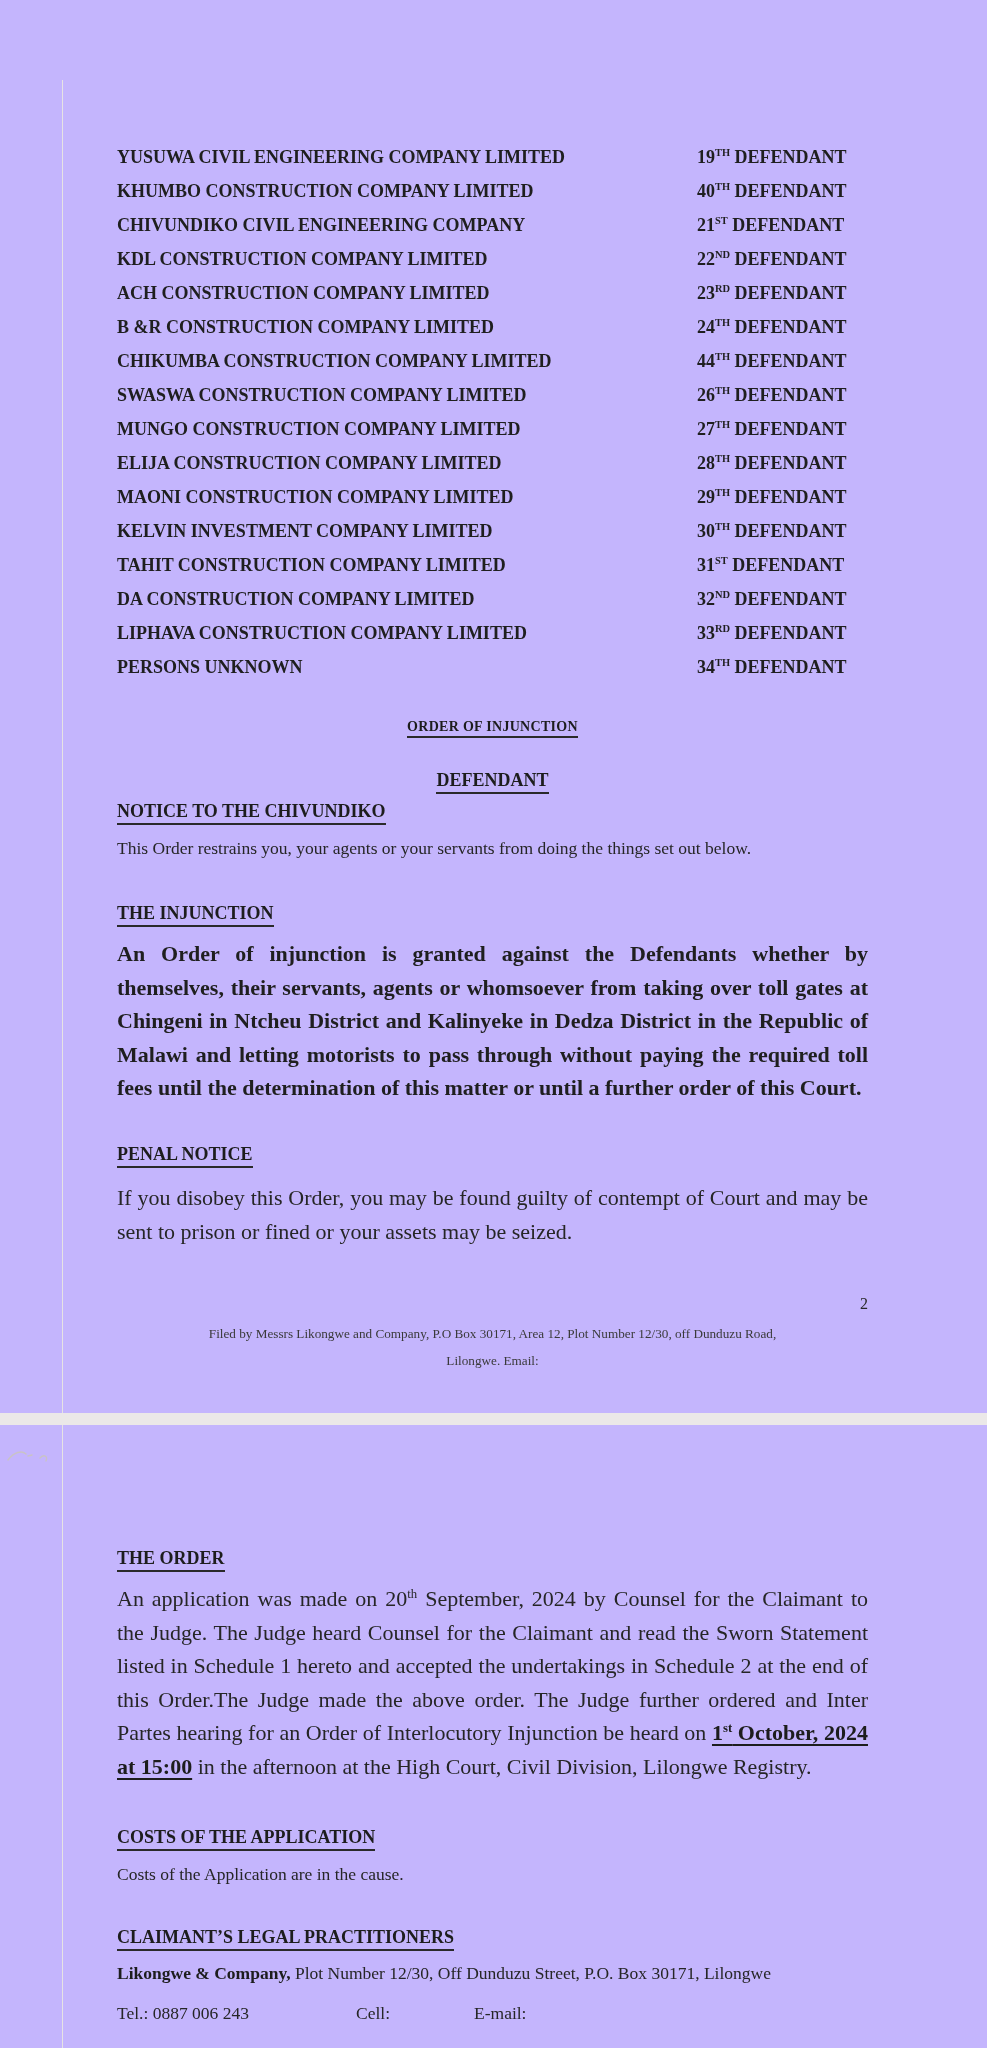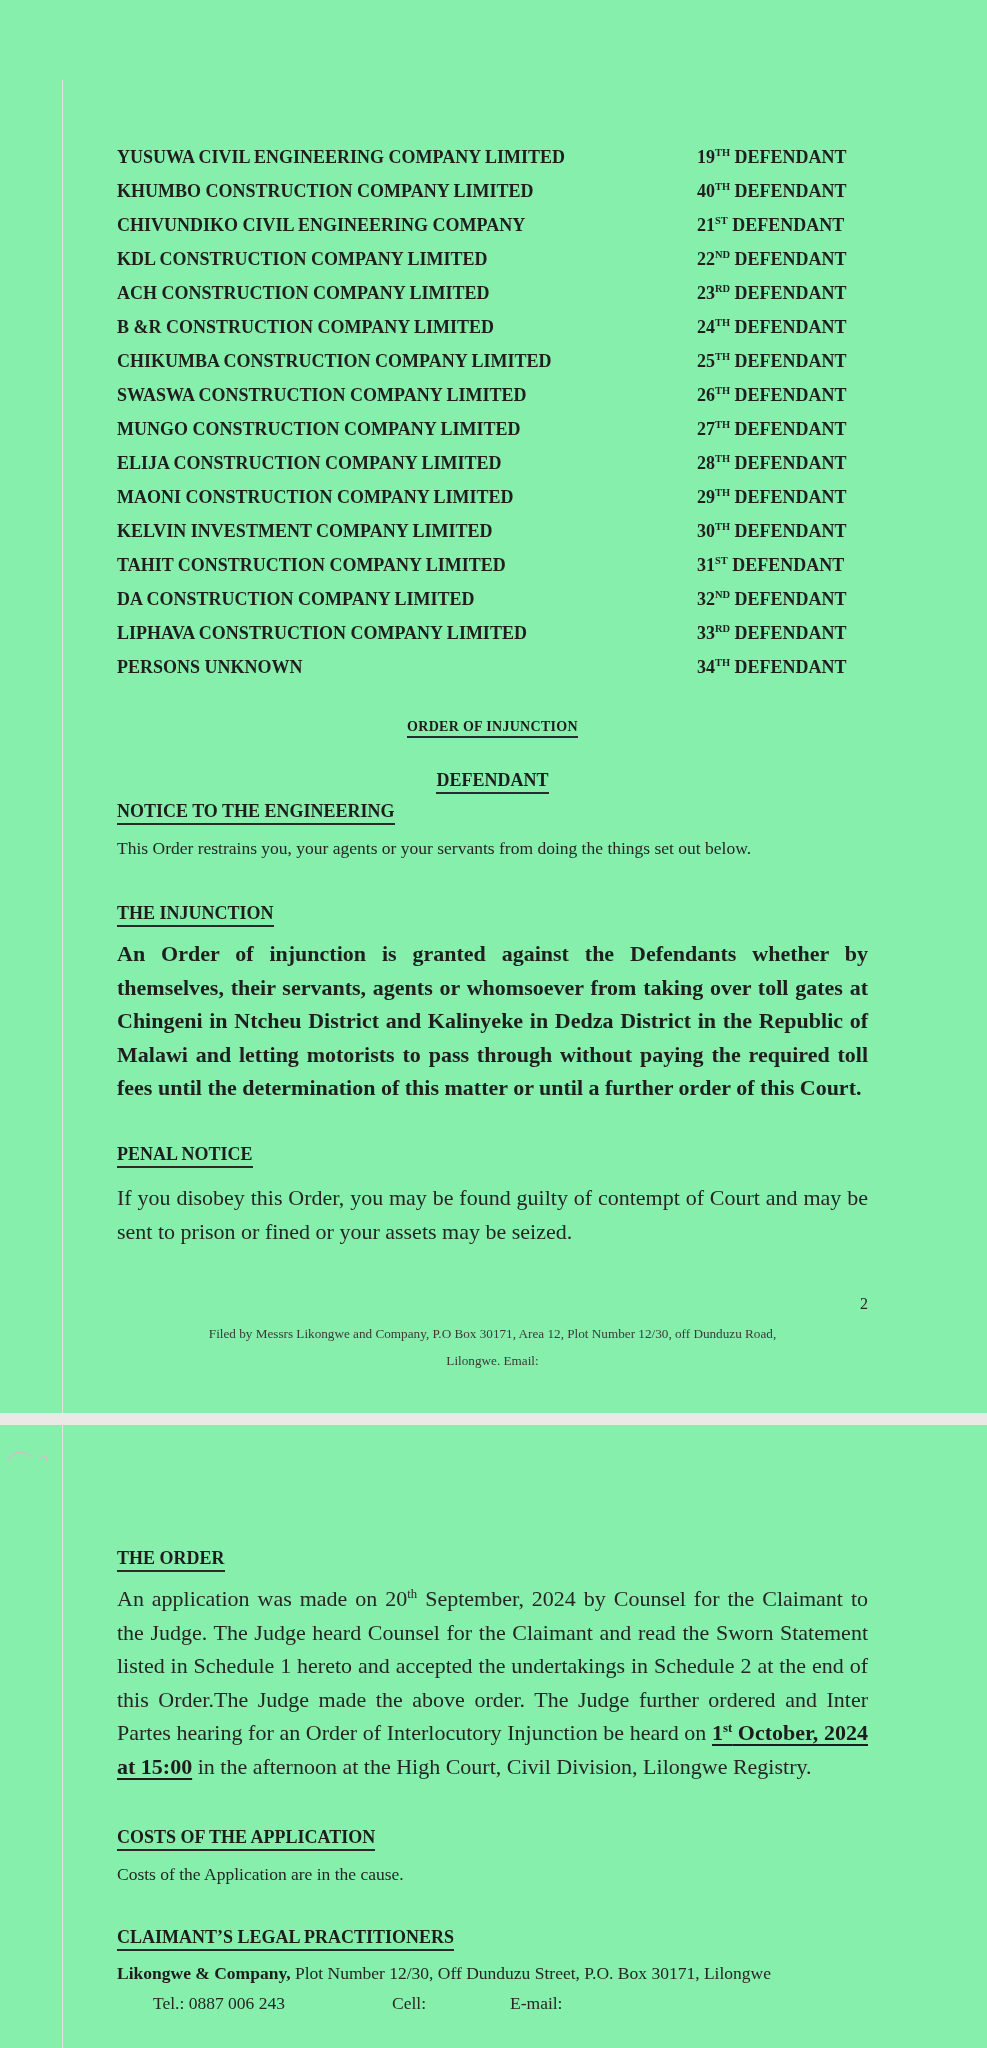--- a/index.html
+++ b/index.html
@@ -1,19 +1,19 @@
 <!DOCTYPE html>
 <html><head>
 <meta charset="utf-8">
 <style>
   html,body{margin:0;padding:0;background:#ffffff;}
   .doc{
     position:relative;
     width:987px;height:2048px;
-    background:#86efac;
+    background:#c4b5fd;
     font-family:"Liberation Serif","DejaVu Serif",serif;
     color:#242424;
     overflow:hidden;
   }
   .edge-line{
     position:absolute;left:62px;top:80px;width:1px;height:1968px;
     background:#e6e3e3;
   }
   .block{position:absolute;left:117px;width:751px;}
   
@@ -32,21 +32,21 @@
   .single{font-size:17.5px;line-height:24px;color:#262626;}
   .b{font-weight:bold;color:#1d1d1d;}
   .u{text-decoration:underline;text-decoration-thickness:2px;text-underline-offset:4px;}
   
   .pageno{font-size:16px;text-align:right;color:#2a2a2a;}
   .footer{font-size:13.2px;line-height:27px;text-align:center;color:#3a3a3a;}
   .separator{position:absolute;left:0;top:1413px;width:987px;height:12px;background:#ebe8e8;}
   .penmark{position:absolute;left:6px;top:1444px;}
   
   .contacts{position:absolute;left:117px;top:1993px;width:751px;height:28px;font-size:17.5px;color:#262626;}
-  .contacts span{position:absolute;top:0;margin-left:36px;}
+  .contacts span{position:absolute;top:10px;}
   .c-tel{left:0;}
   .c-cell{left:239px;}
   .c-email{left:357px;}
 </style>
 </head>
 <body>
 
 <div class="doc">
 
   <div class="edge-line"></div>
@@ -78,21 +78,21 @@
         <span class="def-ord"><span>23</span><sup>RD</sup>&nbsp;<span>DEFENDANT</span></span>
       </div>
 
       <div class="def-row">
         <span class="def-name">B &amp;R CONSTRUCTION COMPANY LIMITED</span>
         <span class="def-ord"><span>24</span><sup>TH</sup>&nbsp;<span>DEFENDANT</span></span>
       </div>
 
       <div class="def-row">
         <span class="def-name">CHIKUMBA CONSTRUCTION COMPANY LIMITED</span>
-        <span class="def-ord"><span>25</span><sup>TH</sup>&nbsp;<span>DEFENDANT</span></span>
+        <span class="def-ord"><span>44</span><sup>TH</sup>&nbsp;<span>DEFENDANT</span></span>
       </div>
 
       <div class="def-row">
         <span class="def-name">SWASWA CONSTRUCTION COMPANY LIMITED</span>
         <span class="def-ord"><span>26</span><sup>TH</sup>&nbsp;<span>DEFENDANT</span></span>
       </div>
 
       <div class="def-row">
         <span class="def-name">MUNGO CONSTRUCTION COMPANY LIMITED</span>
         <span class="def-ord"><span>27</span><sup>TH</sup>&nbsp;<span>DEFENDANT</span></span>
@@ -136,21 +136,21 @@
 
   <div class="block center hd title" style="top:719px;">
     <span class="ul">ORDER OF INJUNCTION</span>
   </div>
 
   <div class="block center hd" style="top:770px;">
     <span class="ul">DEFENDANT</span>
   </div>
 
   <div class="block hd" style="top:801px;">
-    <span class="ul">NOTICE TO THE ENGINEERING</span>
+    <span class="ul">NOTICE TO THE CHIVUNDIKO</span>
   </div>
 
   <div class="block single" style="top:836px;">This Order restrains you, your agents or your servants from doing the things set out below.</div>
 
   <div class="block hd" style="top:903px;">
     <span class="ul">THE INJUNCTION</span>
   </div>
 
   <div class="block para bold" style="top:937px;">An Order of injunction is granted against the Defendants whether by themselves, their servants, agents or whomsoever from taking over toll gates at Chingeni in Ntcheu District and Kalinyeke in Dedza District in the Republic of Malawi and letting motorists to pass through without paying the required toll fees until the determination of this matter or until a further order of this Court.</div>
 

